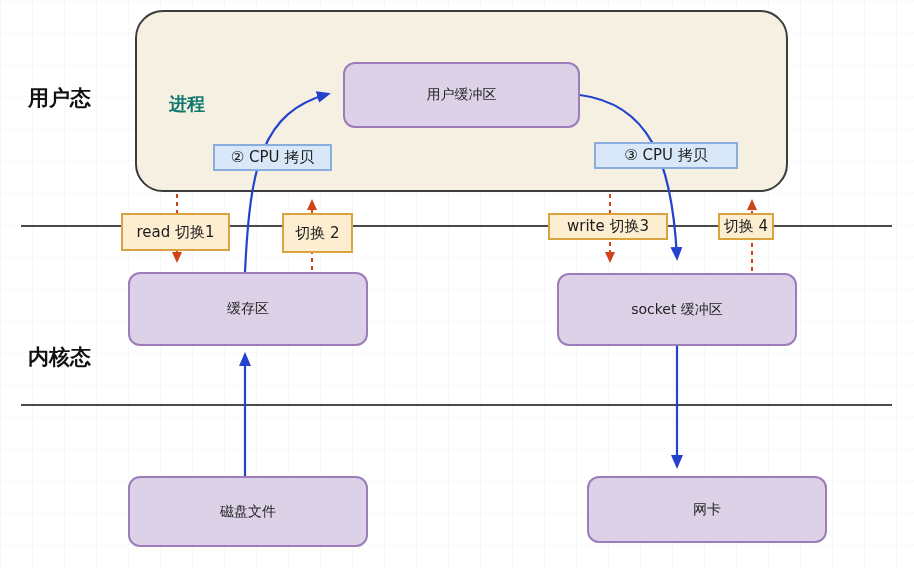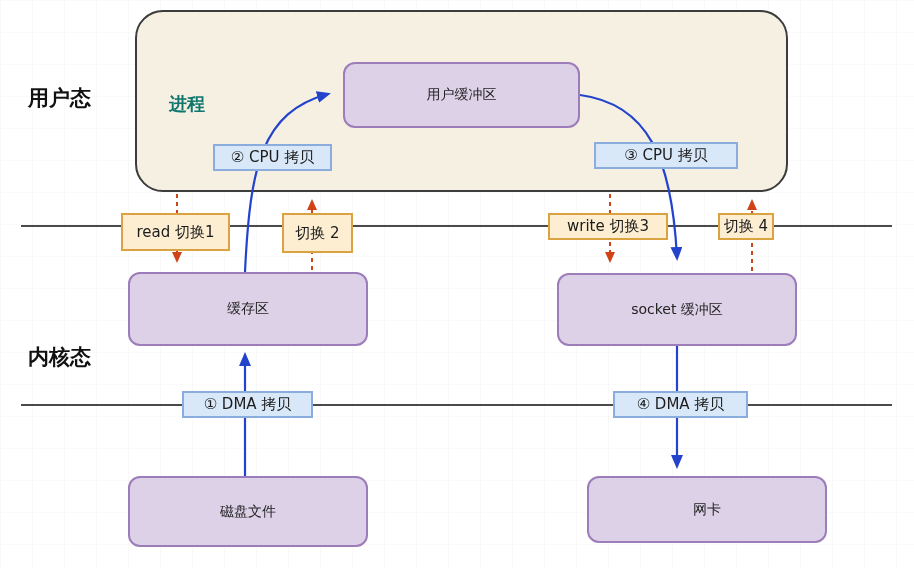--- a/index.html
+++ b/index.html
@@ -98,26 +98,20 @@
     <line x1="610" y1="194" x2="610" y2="260" stroke="#cf4317" stroke-width="2" stroke-dasharray="4 4" marker-end="url(#arrow-red)"></line>
     <line x1="752" y1="271" x2="752" y2="202" stroke="#cf4317" stroke-width="2" stroke-dasharray="4 4" marker-end="url(#arrow-red)"></line>
   </svg>
 
   <div class="abs chip chip-blue c-cpu2">
     <span>② CPU 拷贝</span>
   </div>
   <div class="abs chip chip-blue c-cpu3">
     <span>③ CPU 拷贝</span>
   </div>
-  <div class="abs chip chip-blue c-dma1">
-    <span>① DMA 拷贝</span>
-  </div>
-  <div class="abs chip chip-blue c-dma4">
-    <span>④ DMA 拷贝</span>
-  </div>
 
   <div class="abs chip chip-orange c-sw1">
     <span>read 切换1</span>
   </div>
   <div class="abs chip chip-orange c-sw2">
     <span>切换 2</span>
   </div>
   <div class="abs chip chip-orange c-sw3">
     <span>write 切换3</span>
   </div>

